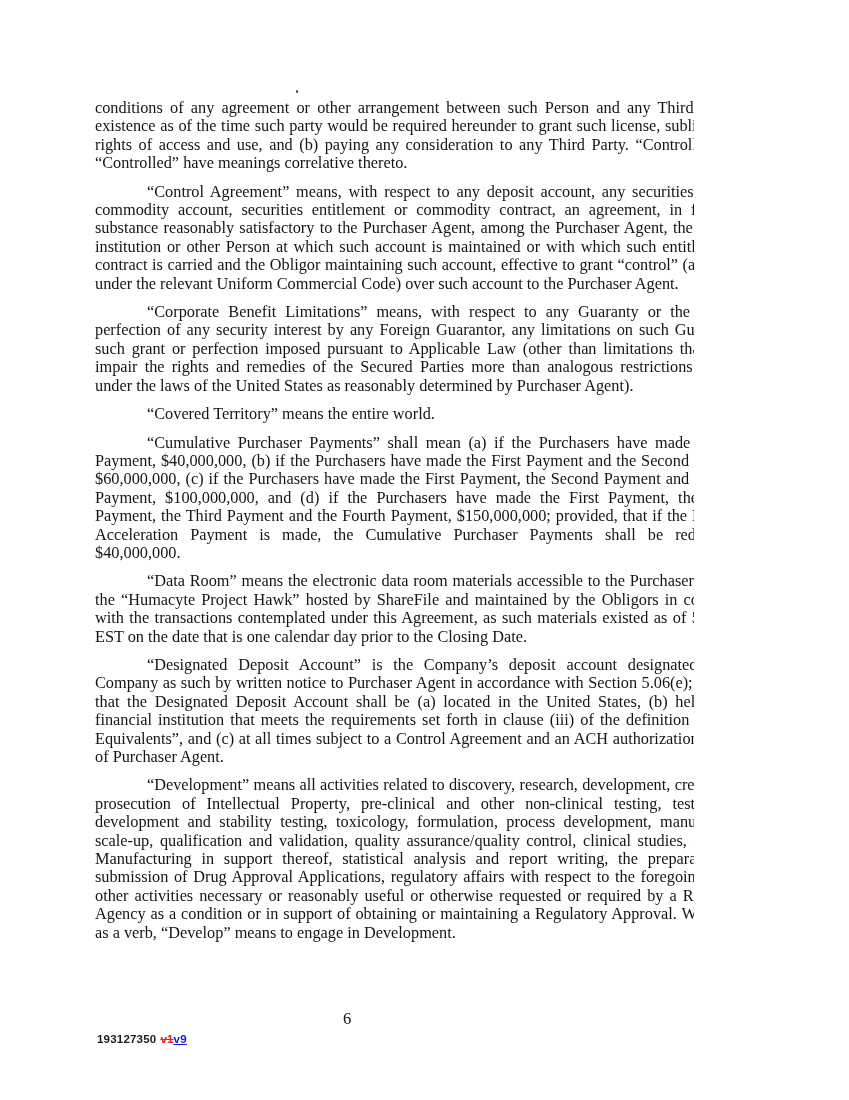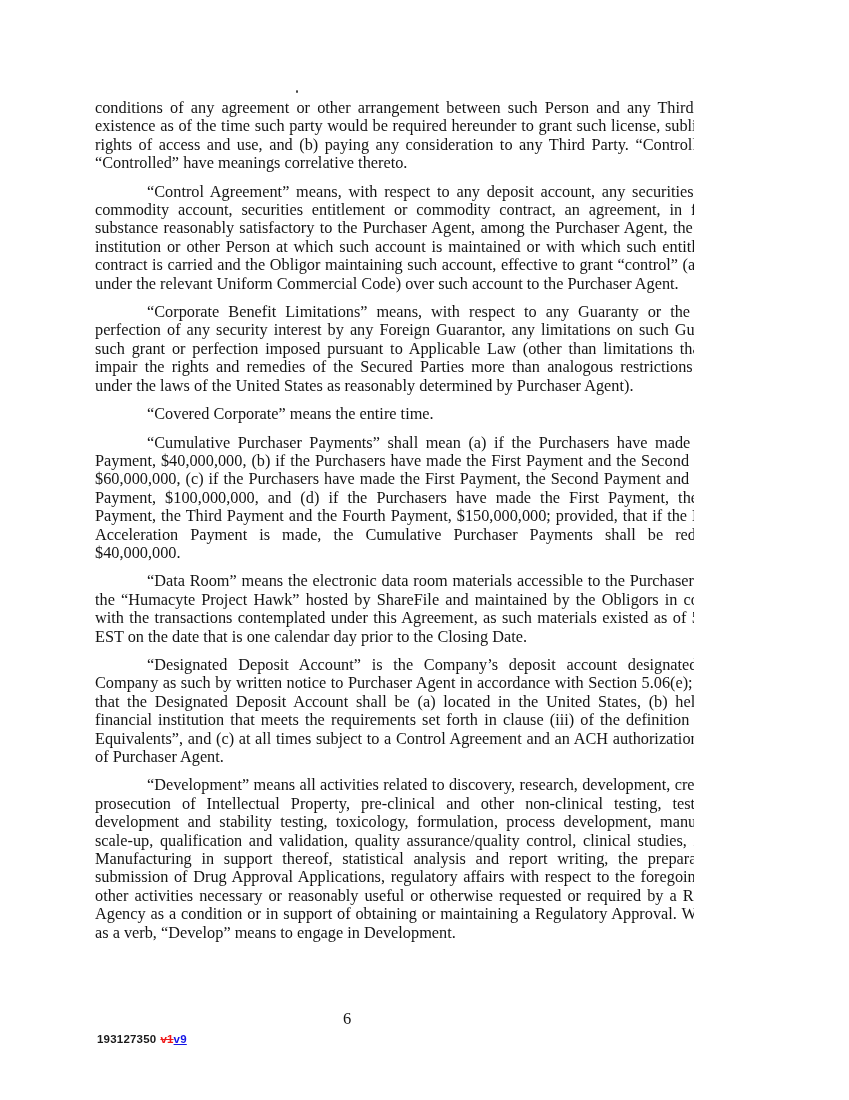--- a/index.html
+++ b/index.html
@@ -73,21 +73,21 @@
 </head>
 <body>
 
 <div class="page">
   <div class="stray-dot"></div>
 
   <div class="body-text" id="paragraphs">
       <p class="para"><span>conditions of any agreement or other arrangement between such Person and any Third Party in existence as of the time such party would be required hereunder to grant such license, sublicense, or rights of access and use, and (b) paying any consideration to any Third Party. “Controlling” and “Controlled” have meanings correlative thereto.</span></p>
       <p class="para indent"><span>“</span><span class="defined-term">Control Agreement</span><span>” means, with respect to any deposit account, any securities account, commodity account, securities entitlement or commodity contract, an agreement, in form and substance reasonably satisfactory to the Purchaser Agent, among the Purchaser Agent, the financial institution or other Person at which such account is maintained or with which such entitlement or contract is carried and the Obligor maintaining such account, effective to grant “control” (as defined under the relevant Uniform Commercial Code) over such account to the Purchaser Agent.</span></p>
       <p class="para indent"><span>“</span><span class="defined-term">Corporate Benefit Limitations</span><span>” means, with respect to any Guaranty or the grant or perfection of any security interest by any Foreign Guarantor, any limitations on such Guaranty or such grant or perfection imposed pursuant to Applicable Law (other than limitations that do not impair the rights and remedies of the Secured Parties more than analogous restrictions imposed under the laws of the United States as reasonably determined by Purchaser Agent).</span></p>
-      <p class="para indent"><span>“</span><span class="defined-term">Covered Corporate</span><span>” means the entire time.</span></p>
+      <p class="para indent"><span>“</span><span class="defined-term">Covered Territory</span><span>” means the entire world.</span></p>
       <p class="para indent"><span>“</span><span class="defined-term">Cumulative Purchaser Payments</span><span>” shall mean (a) if the Purchasers have made the First Payment, $40,000,000, (b) if the Purchasers have made the First Payment and the Second Payment, $60,000,000, (c) if the Purchasers have made the First Payment, the Second Payment and the Third Payment, $100,000,000, and (d) if the Purchasers have made the First Payment, the Second Payment, the Third Payment and the Fourth Payment, $150,000,000; </span><span class="defined-term">provided</span><span>, </span><span class="defined-term">that</span><span> if the Net Sales Acceleration Payment is made, the Cumulative Purchaser Payments shall be reduced by $40,000,000.</span></p>
       <p class="para indent"><span>“</span><span class="defined-term">Data Room</span><span>” means the electronic data room materials accessible to the Purchaser Agent in the “Humacyte Project Hawk” hosted by ShareFile and maintained by the Obligors in connection with the transactions contemplated under this Agreement, as such materials existed as of 5:00 p.m. EST on the date that is one calendar day prior to the Closing Date.</span></p>
       <p class="para indent"><span>“</span><span class="defined-term">Designated Deposit Account</span><span>” is the Company’s deposit account designated by the Company as such by written notice to Purchaser Agent in accordance with Section 5.06(e); provided that the Designated Deposit Account shall be (a) located in the United States, (b) held with a financial institution that meets the requirements set forth in clause (iii) of the definition of “Cash Equivalents”, and (c) at all times subject to a Control Agreement and an ACH authorization in favor of Purchaser Agent.</span></p>
       <p class="para indent"><span>“</span><span class="defined-term">Development</span><span>” means all activities related to discovery, research, development, creation and prosecution of Intellectual Property, pre-clinical and other non-clinical testing, test method development and stability testing, toxicology, formulation, process development, manufacturing scale-up, qualification and validation, quality assurance/quality control, clinical studies, including Manufacturing in support thereof, statistical analysis and report writing, the preparation and submission of Drug Approval Applications, regulatory affairs with respect to the foregoing and all other activities necessary or reasonably useful or otherwise requested or required by a Regulatory Agency as a condition or in support of obtaining or maintaining a Regulatory Approval.  When used as a verb, “</span><span class="defined-term">Develop</span><span>” means to engage in Development.</span></p>
     </div>
 
   <div class="page-number">6</div>
 
   <div class="footer-stamp"><span>193127350</span><span class="old-ver" id="old-ver" style="color: rgb(240, 24, 24);">v1</span><span class="new-ver" id="new-ver" style="color: rgb(20, 20, 230);">v9</span></div>
 </div>

